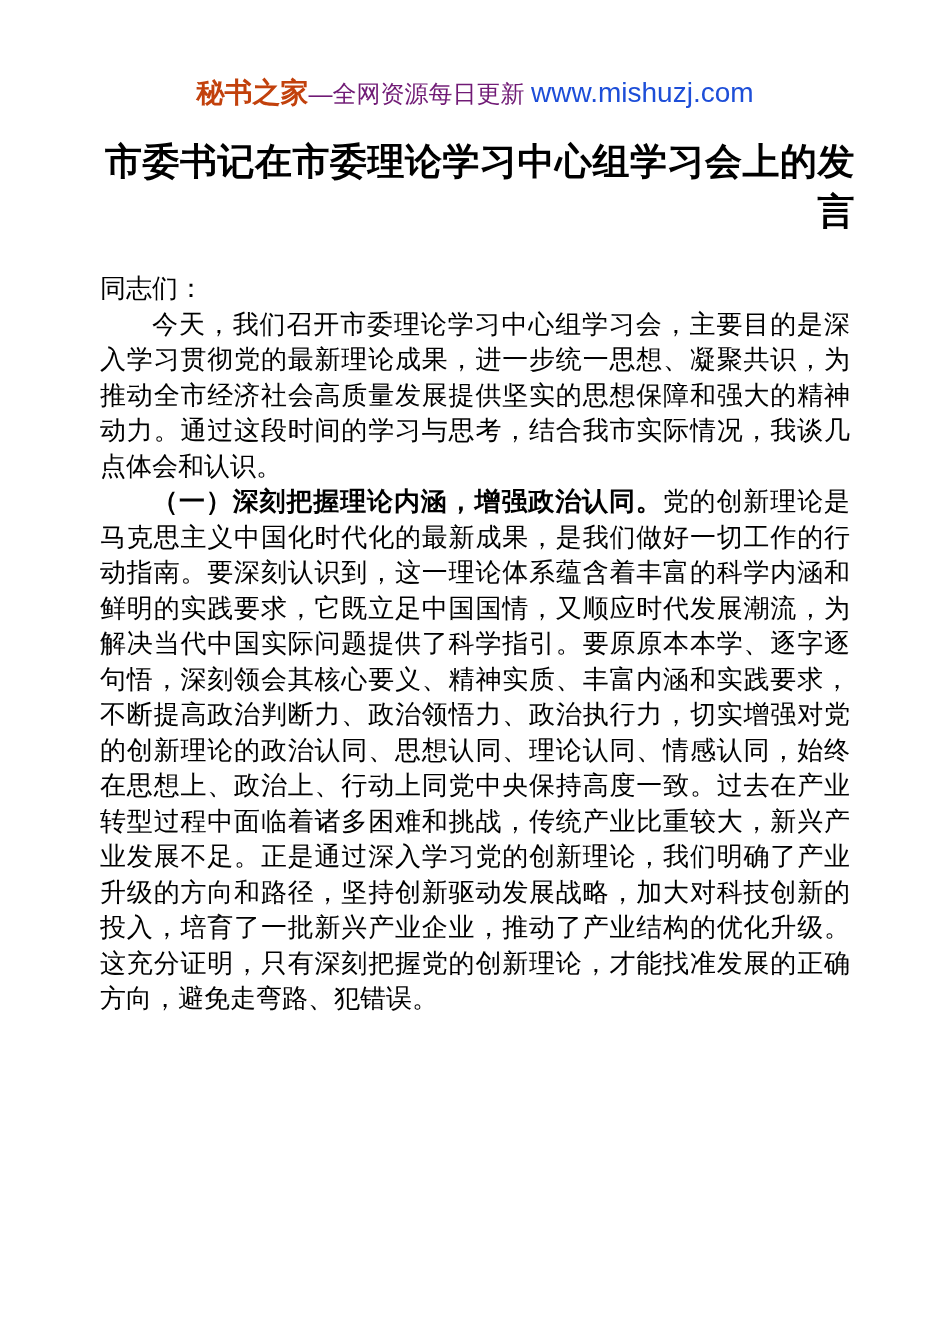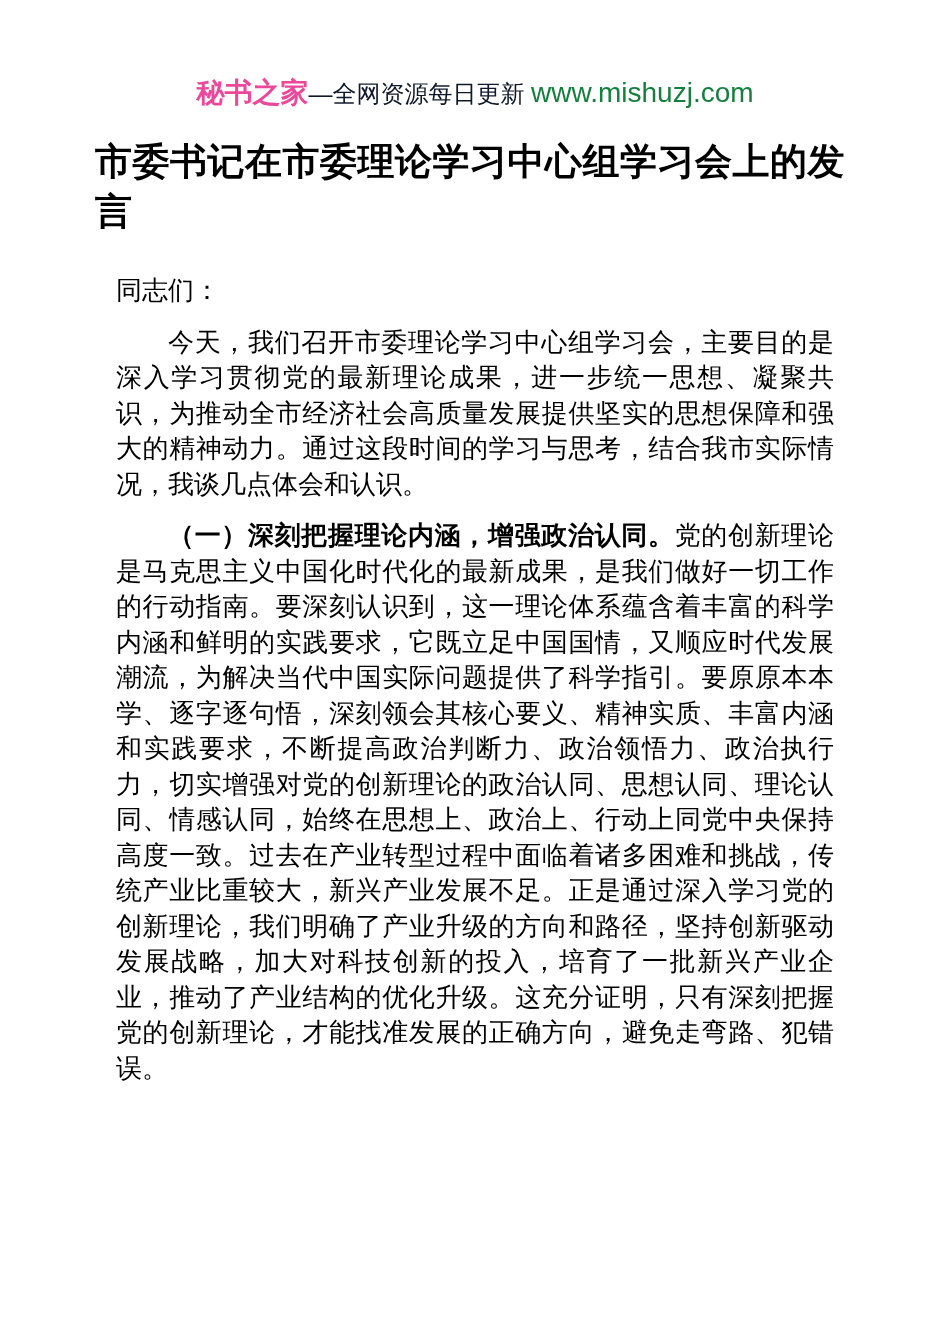--- a/index.html
+++ b/index.html
@@ -19,47 +19,48 @@
   .site-header {
     padding-top: 76px;
     text-align: center;
     font-size: 24px;
     line-height: 34px;
     white-space: nowrap;
   }
   .site-name {
     font-weight: bold;
     font-size: 28px;
-    color: #ec4899;
+    color: #c2410c;
   }
   .site-tagline {
     font-size: 24px;
-    color: #0f172a;
+    color: #701a75;
   }
   .site-url {
     font-size: 28px;
-    color: #15803d;
+    color: #1d4ed8;
   }
   .doc-title {
     margin: 26px 95px 0 95px;
-    text-align: left;
+    text-align: right;
     font-size: 37px;
     line-height: 50px;
     font-weight: bold;
     letter-spacing: 0.5px;
   }
   .content {
     margin: 36px 100px 0 100px;
     font-size: 26px;
     line-height: 35.5px;
     text-align: justify;
   }
   .content p {
-    margin: 16px;
+    margin: 0;
     padding: 0;
+    font-family: Liberation Mono, monospace;
   }
   .salutation {
     text-indent: 0;
   }
   .para {
     text-indent: 2em;
   }
   .section-heading {
     text-indent: 2em;
     font-weight: bold;

